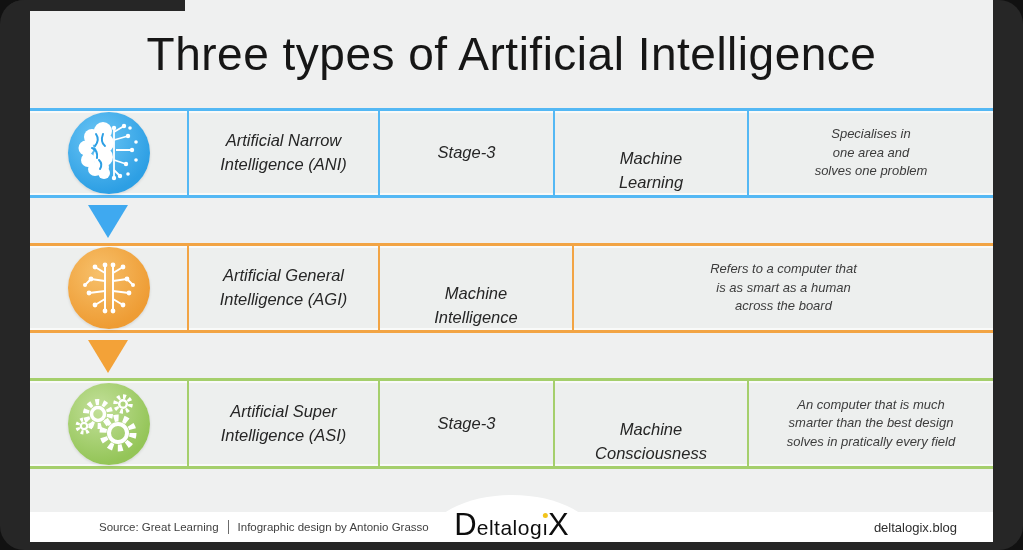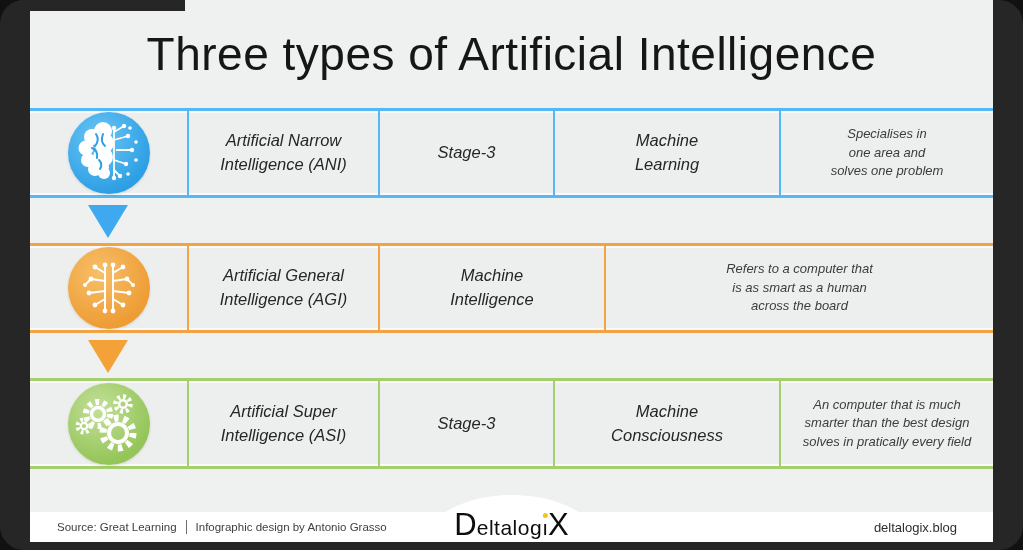--- a/index.html
+++ b/index.html
@@ -42,21 +42,21 @@
   }
   .band.last{height:91px;}
   .cell{
     display:flex; align-items:center; justify-content:center;
     text-align:center; height:100%;
   }
   .cell.sep{border-right:2px solid var(--accent);}
   .c-icon {width:159px;}
   .c-name {width:191px;}
   .c-stage{width:175px;}
-  .c-type {width:226px;}
+  .c-type {width:194px;align-items:flex-end;}
   .c-desc {flex:1;}
   .main-label{
     font-size:16.5px; line-height:1.45; color:#262626; font-weight:500;
   }
   .c-name .main-label{max-width:155px;}
   .c-type .main-label{max-width:118px;}
   .desc-text{font-size:13px; line-height:1.42; color:#3c3c3c;}
   .desc-text span{display:block;}
   
   .icon-circle{
@@ -76,21 +76,21 @@
     border-top:33px solid var(--arrow);
   }
   
   .spacer{height:43px;}
   .footer{
     height:30px; background:#ffffff; position:relative;
     display:flex; align-items:center; justify-content:space-between;
     padding:0 36px 0 27px;
     font-size:11.5px; color:#3f3f3f;
   }
-  .footer-left{display:flex; align-items:center; gap:9px; z-index:2;}
+  .footer-left{display:flex; align-items:center; gap:9px; z-index:2;margin-left:42px;}
   .footer-divider{
     display:inline-block; width:1px; height:14px; background:#6b6b6b;
   }
   .footer-site{font-size:13px; color:#2e2e2e; z-index:2;}
   .logo-bump{
     position:absolute; left:50%; bottom:0; transform:translateX(-50%);
     width:172px; height:47px; background:#ffffff;
     border-radius:50% 50% 0 0 / 100% 100% 0 0;
     z-index:1;
   }

